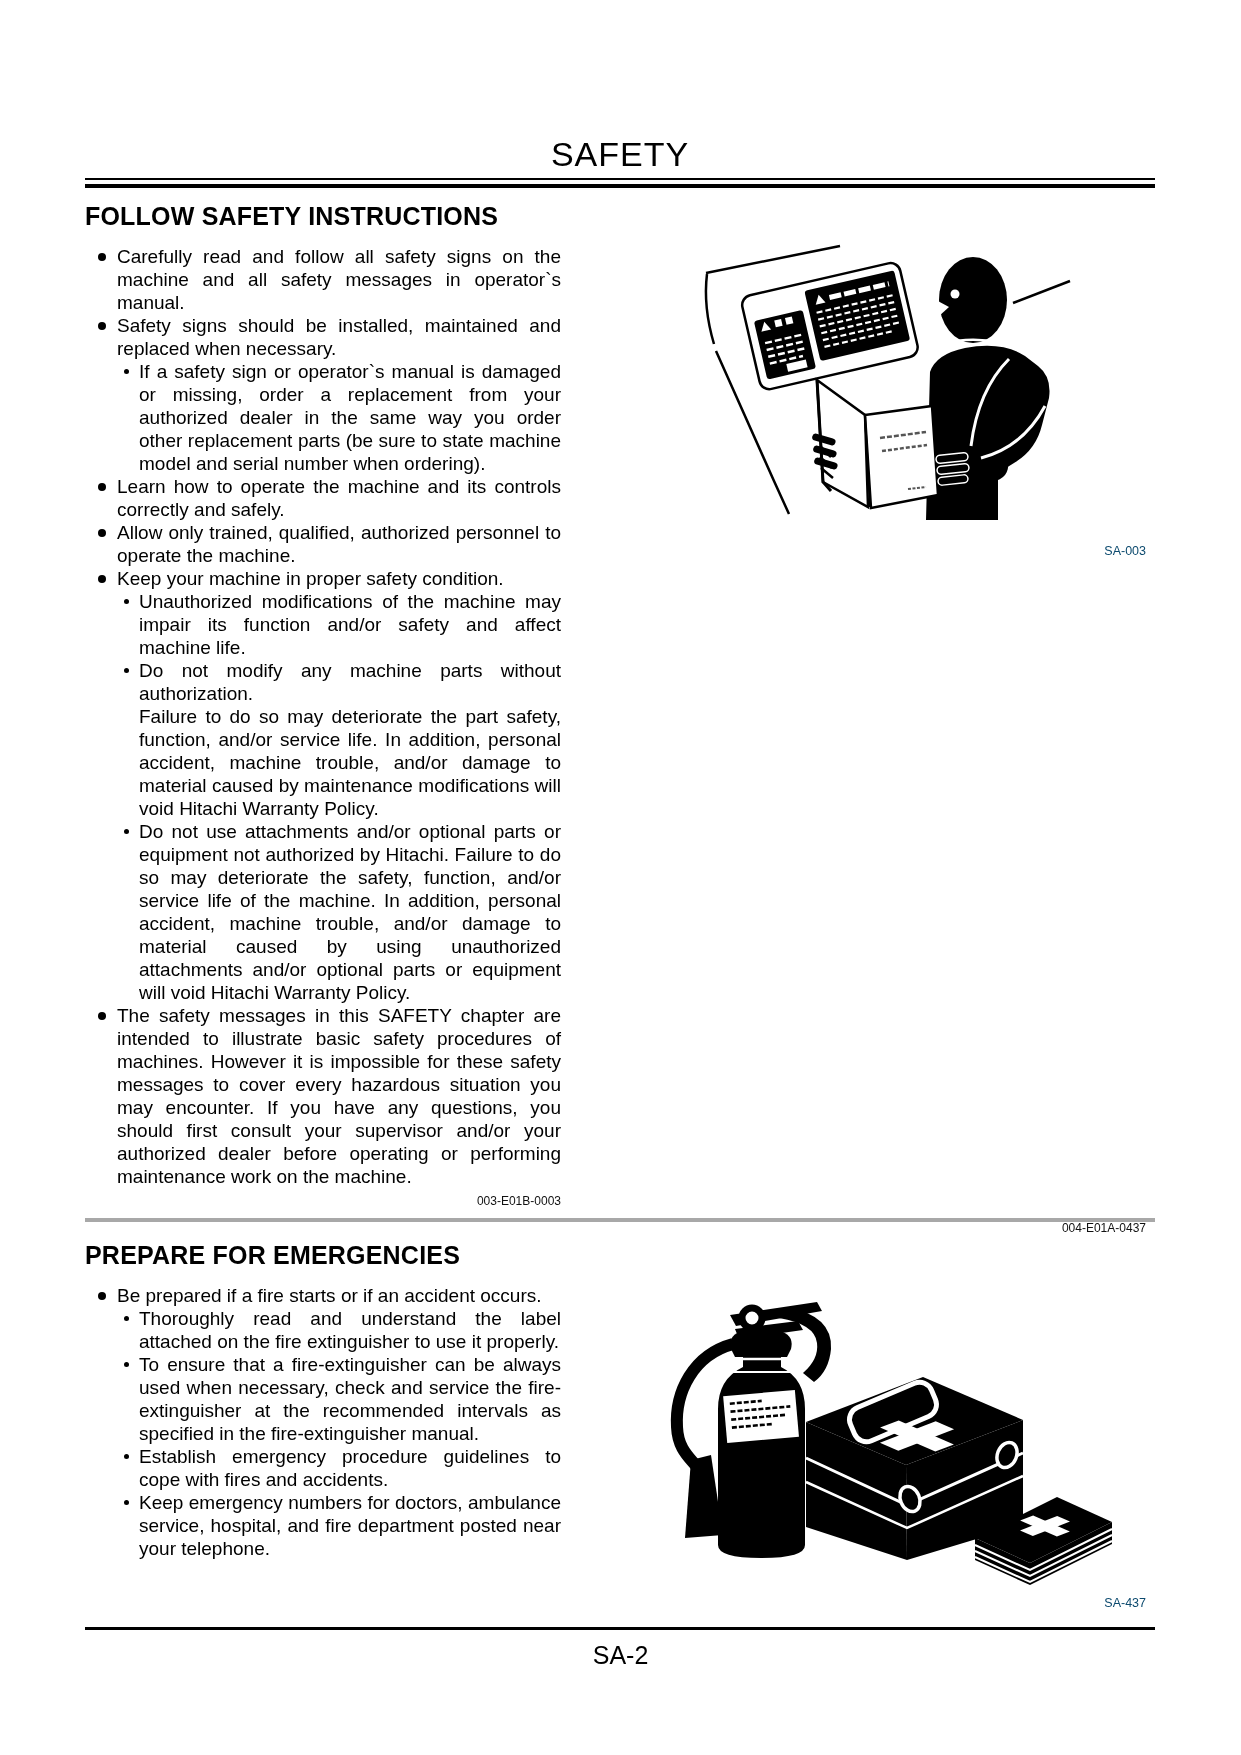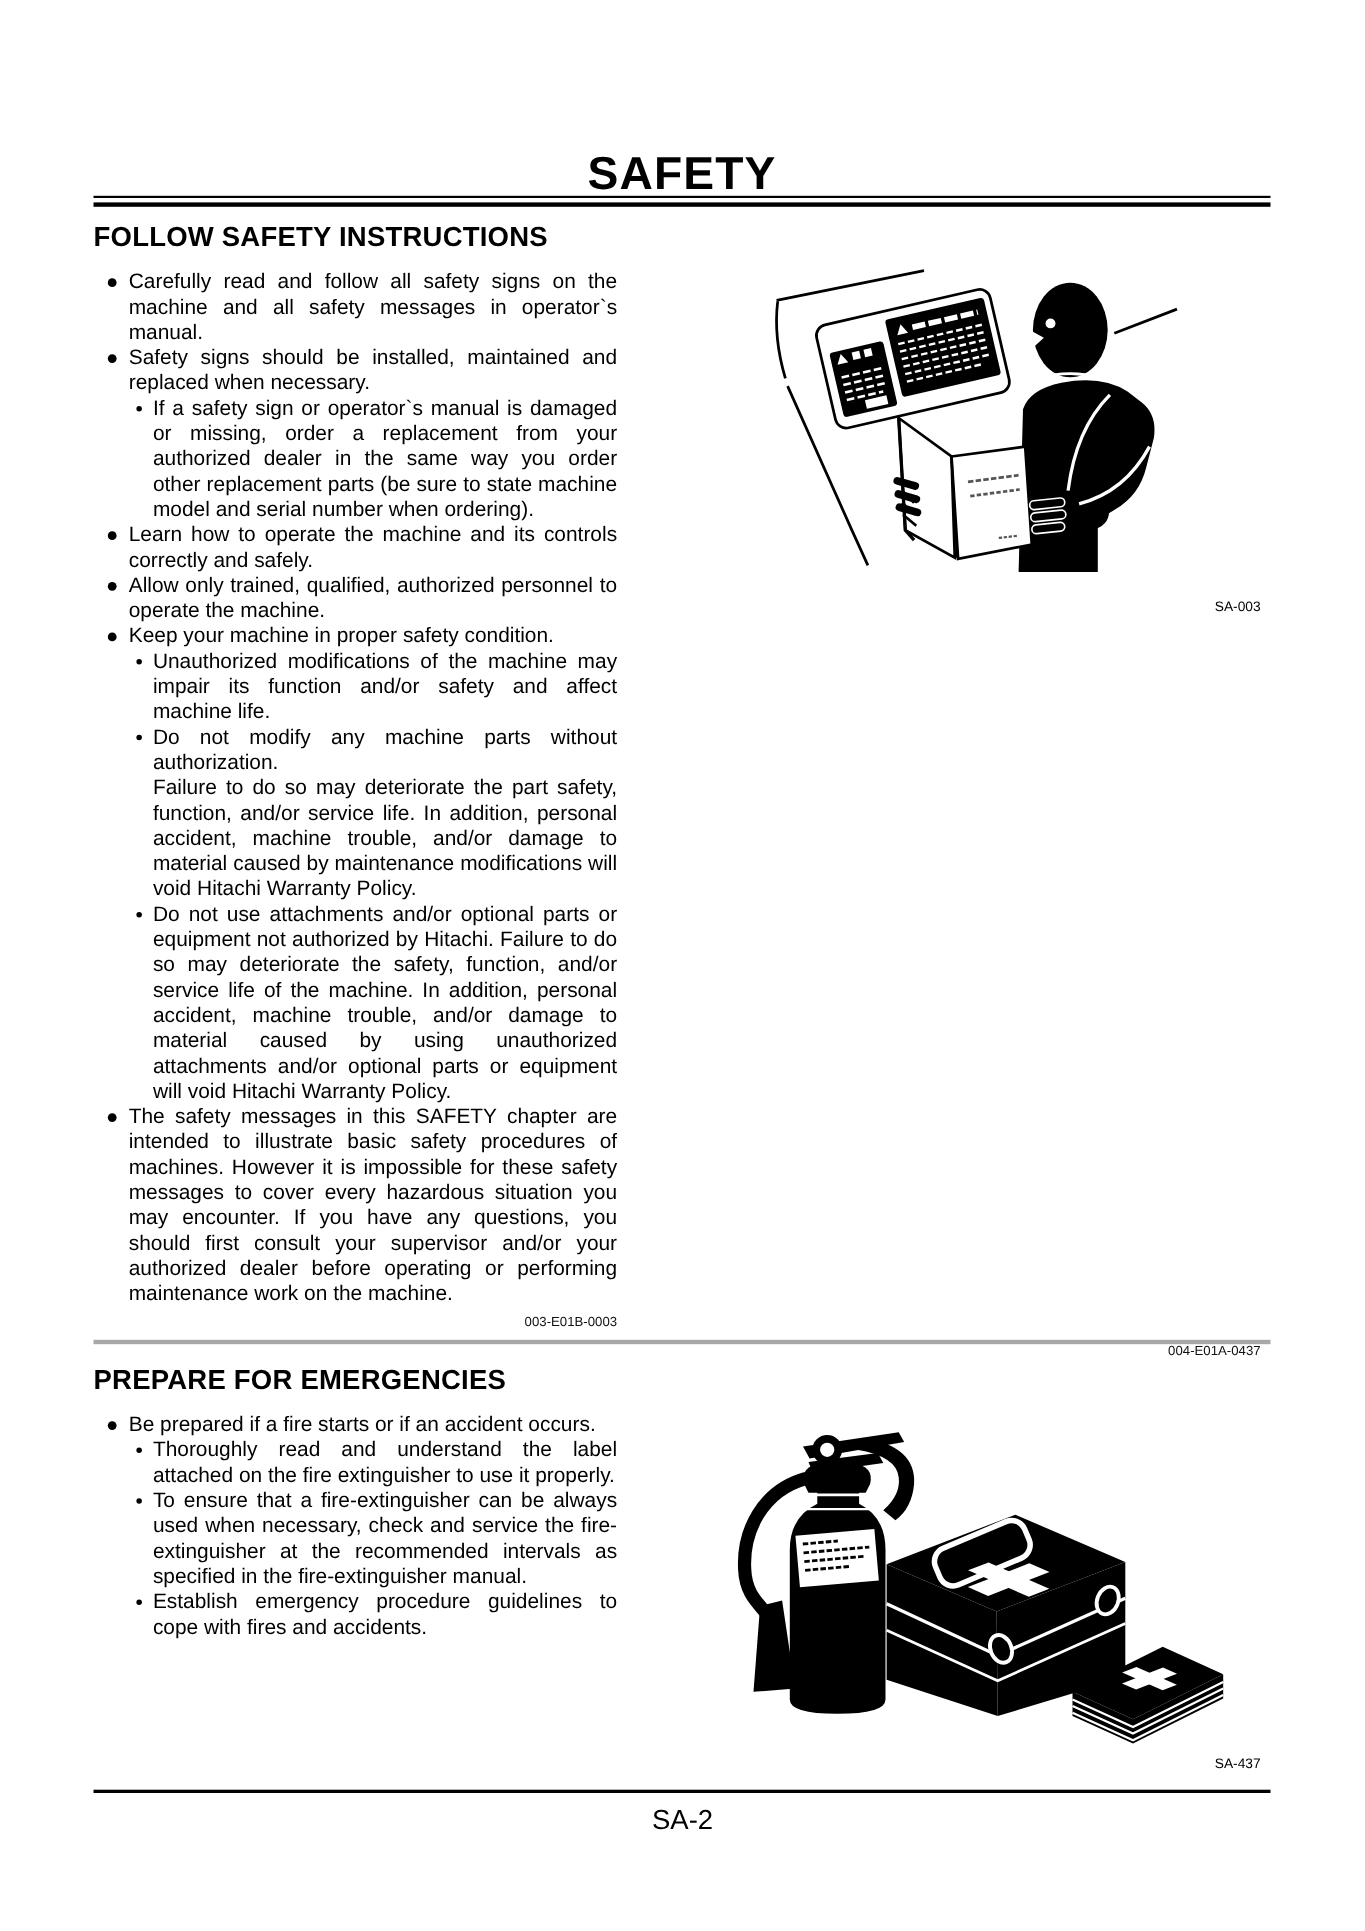--- a/index.html
+++ b/index.html
@@ -8,21 +8,21 @@
     background:#ffffff; color:#000;
     font-family:"Liberation Sans", sans-serif;
     -webkit-font-smoothing:antialiased;
   }
   * { box-sizing:border-box; }
 
   .abs { position:absolute; }
 
   .page-title {
     top:137px; left:85px; width:1070px; text-align:center;
-    font-size:42px; font-weight:bold; letter-spacing:1px; line-height:1;
+    font-size:34px; font-weight:normal; letter-spacing:1px; line-height:1;
   }
   .rule-thin  { top:178px; left:85px; width:1070px; border-top:2px solid #000; }
   .rule-thick { top:184px; left:85px; width:1070px; border-top:4px solid #000; }
 
   .col { left:85px; width:476px; }
   .col-1 { top:204px; }
   .col-2 { top:1243px; }
 
   h2.section-heading {
     margin:0 0 15px 0; font-size:25px; font-weight:bold; line-height:1.02;
@@ -42,21 +42,21 @@
   }
   .sdot {
     position:absolute; left:39px; top:9px; width:5px; height:5px;
     background:#000; border-radius:50%;
   }
 
   .code { font-size:12px; line-height:13px; color:#111; text-align:right; }
   .code-1 { top:1195px; left:85px;  width:476px; }
   .code-2 { top:1222px; left:670px; width:476px; }
 
-  .fig-caption { font-size:12.5px; line-height:13px; color:#000000; text-align:right; width:200px; }
+  .fig-caption { font-size:12.5px; line-height:13px; color:#0c4a6e; text-align:right; width:200px; }
   .cap-1 { top:545px;  left:946px; }
   .cap-2 { top:1597px; left:946px; }
 
   .section-divider { top:1218px; left:85px; width:1070px; border-top:4px solid #a8a8a8; }
 
   .footer-rule { top:1627px; left:85px; width:1070px; border-top:3px solid #000; }
   .footer-page {
     top:1642px; left:0; width:1241px; text-align:center;
     font-size:25px; font-weight:normal; line-height:1.1;
   }
@@ -139,20 +139,24 @@
             <span class="sdot"></span>
             <div class="bt">Thoroughly read and understand the label attached on the fire extinguisher to use it properly.</div>
           </li>
           <li>
             <span class="sdot"></span>
             <div class="bt">To ensure that a fire-extinguisher can be always used when necessary, check and service the fire-extinguisher at the recommended intervals as specified in the fire-extinguisher manual.</div>
           </li>
           <li>
             <span class="sdot"></span>
             <div class="bt">Establish emergency procedure guidelines to cope with fires and accidents.</div>
+          </li>
+          <li>
+            <span class="sdot"></span>
+            <div class="bt">Keep emergency numbers for doctors, ambulance service, hospital, and fire department posted near your telephone.</div>
           </li>
         </ul>
       </li>
     </ul>
   </div>
 
   <div class="abs code code-2">004-E01A-0437</div>
 
   <svg class="abs fig fig-1" width="520" height="310" viewBox="0 0 520 310">
     <g stroke="#000" stroke-width="2.5" fill="none">

